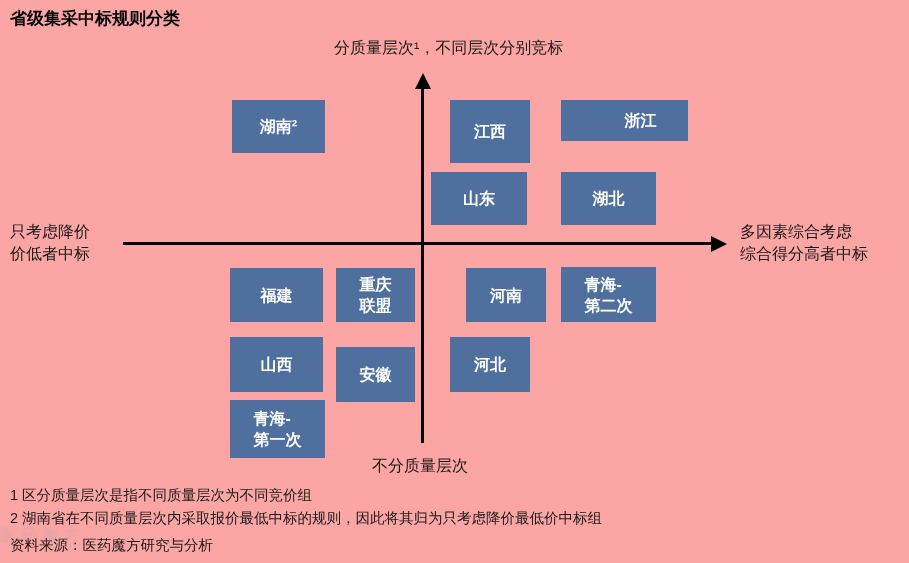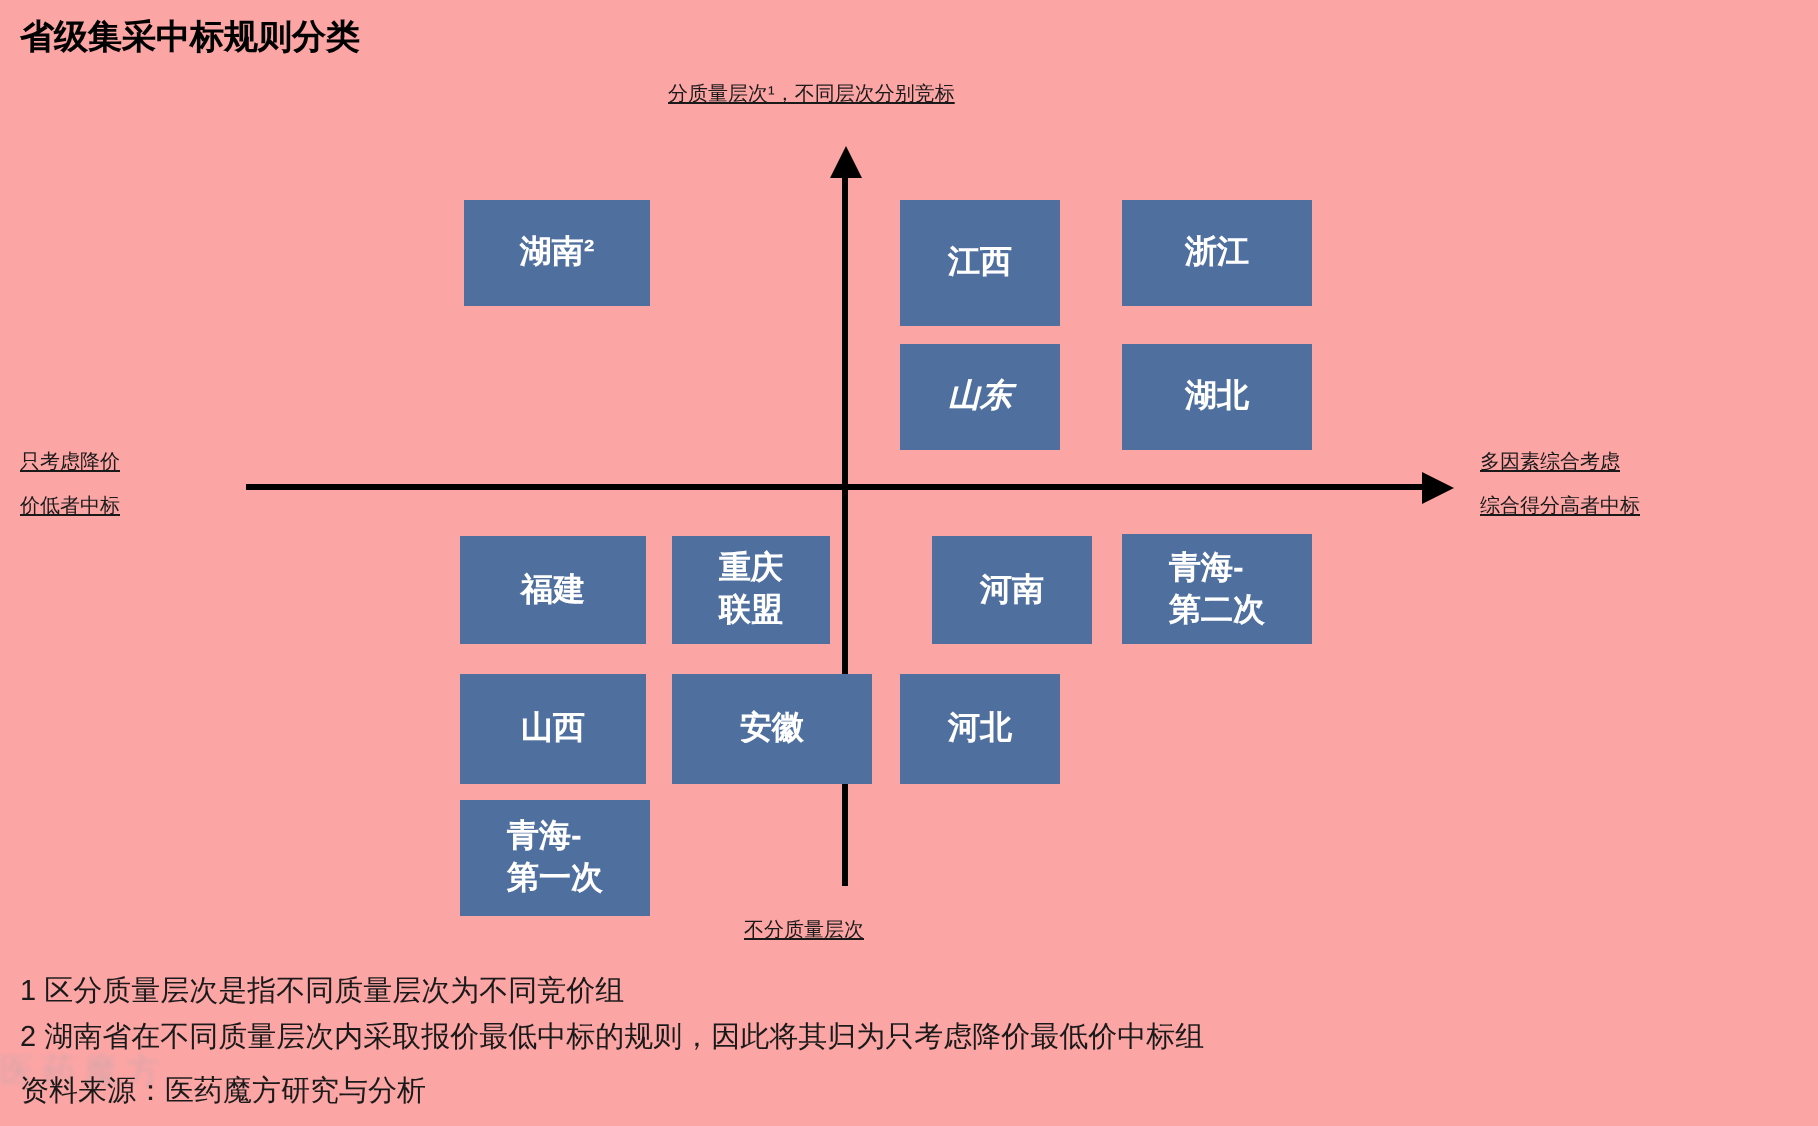--- a/index.html
+++ b/index.html
@@ -18,24 +18,23 @@
   .title {
     position: absolute;
     left: 10px;
     top: 7px;
     font-size: 17px;
     font-weight: bold;
     color: #000000;
   }
   .axis-label {
     position: absolute;
-    font-size: 10px;
+    font-size: 16px;
     color: #1a1a1a;
     line-height: 22px;
-    text-decoration: underline;
   }
   .top-label   { left: 334px; top: 37px; }
   .bottom-label{ left: 372px; top: 455px; }
   .left-label  { left: 10px;  top: 221px; }
   .right-label { left: 740px; top: 221px; }
 
   
   .v-axis {
     position: absolute;
     left: 421px;
@@ -80,28 +79,28 @@
     justify-content: center;
     font-size: 16px;
     font-weight: bold;
     line-height: 21px;
     white-space: pre-line;
   }
   
   .b-hunan    { left: 232px; top: 100px; width: 93px; height: 53px; }
   
   .b-jiangxi  { left: 450px; top: 100px; width: 80px; height: 63px; }
-  .b-zhejiang { left: 561px; top: 100px; width: 95px; height: 53px; }
-  .b-shandong { left: 450px; top: 172px; width: 80px; height: 53px; font-style: italic; }
+  .b-zhejiang { left: 561px; top: 100px; width: 95px; height: 41px; padding-left: 32px; }
+  .b-shandong { left: 431px; top: 172px; width: 96px; height: 53px; }
   .b-hubei    { left: 561px; top: 172px; width: 95px; height: 53px; }
   
   .b-fujian   { left: 230px; top: 268px; width: 93px; height: 54px; }
   .b-chongqing{ left: 336px; top: 268px; width: 79px; height: 54px; }
   .b-shanxi   { left: 230px; top: 337px; width: 93px; height: 55px; }
-  .b-anhui    { left: 336px; top: 337px; width: 100px; height: 55px; }
+  .b-anhui    { left: 336px; top: 347px; width: 79px; height: 55px; }
   .b-qinghai1 { left: 230px; top: 400px; width: 95px; height: 58px; }
   
   .b-henan    { left: 466px; top: 268px; width: 80px; height: 54px; }
   .b-qinghai2 { left: 561px; top: 267px; width: 95px; height: 55px; }
   .b-hebei    { left: 450px; top: 337px; width: 80px; height: 55px; }
 
   .footnote {
     position: absolute;
     left: 10px;
     font-size: 14.5px;

